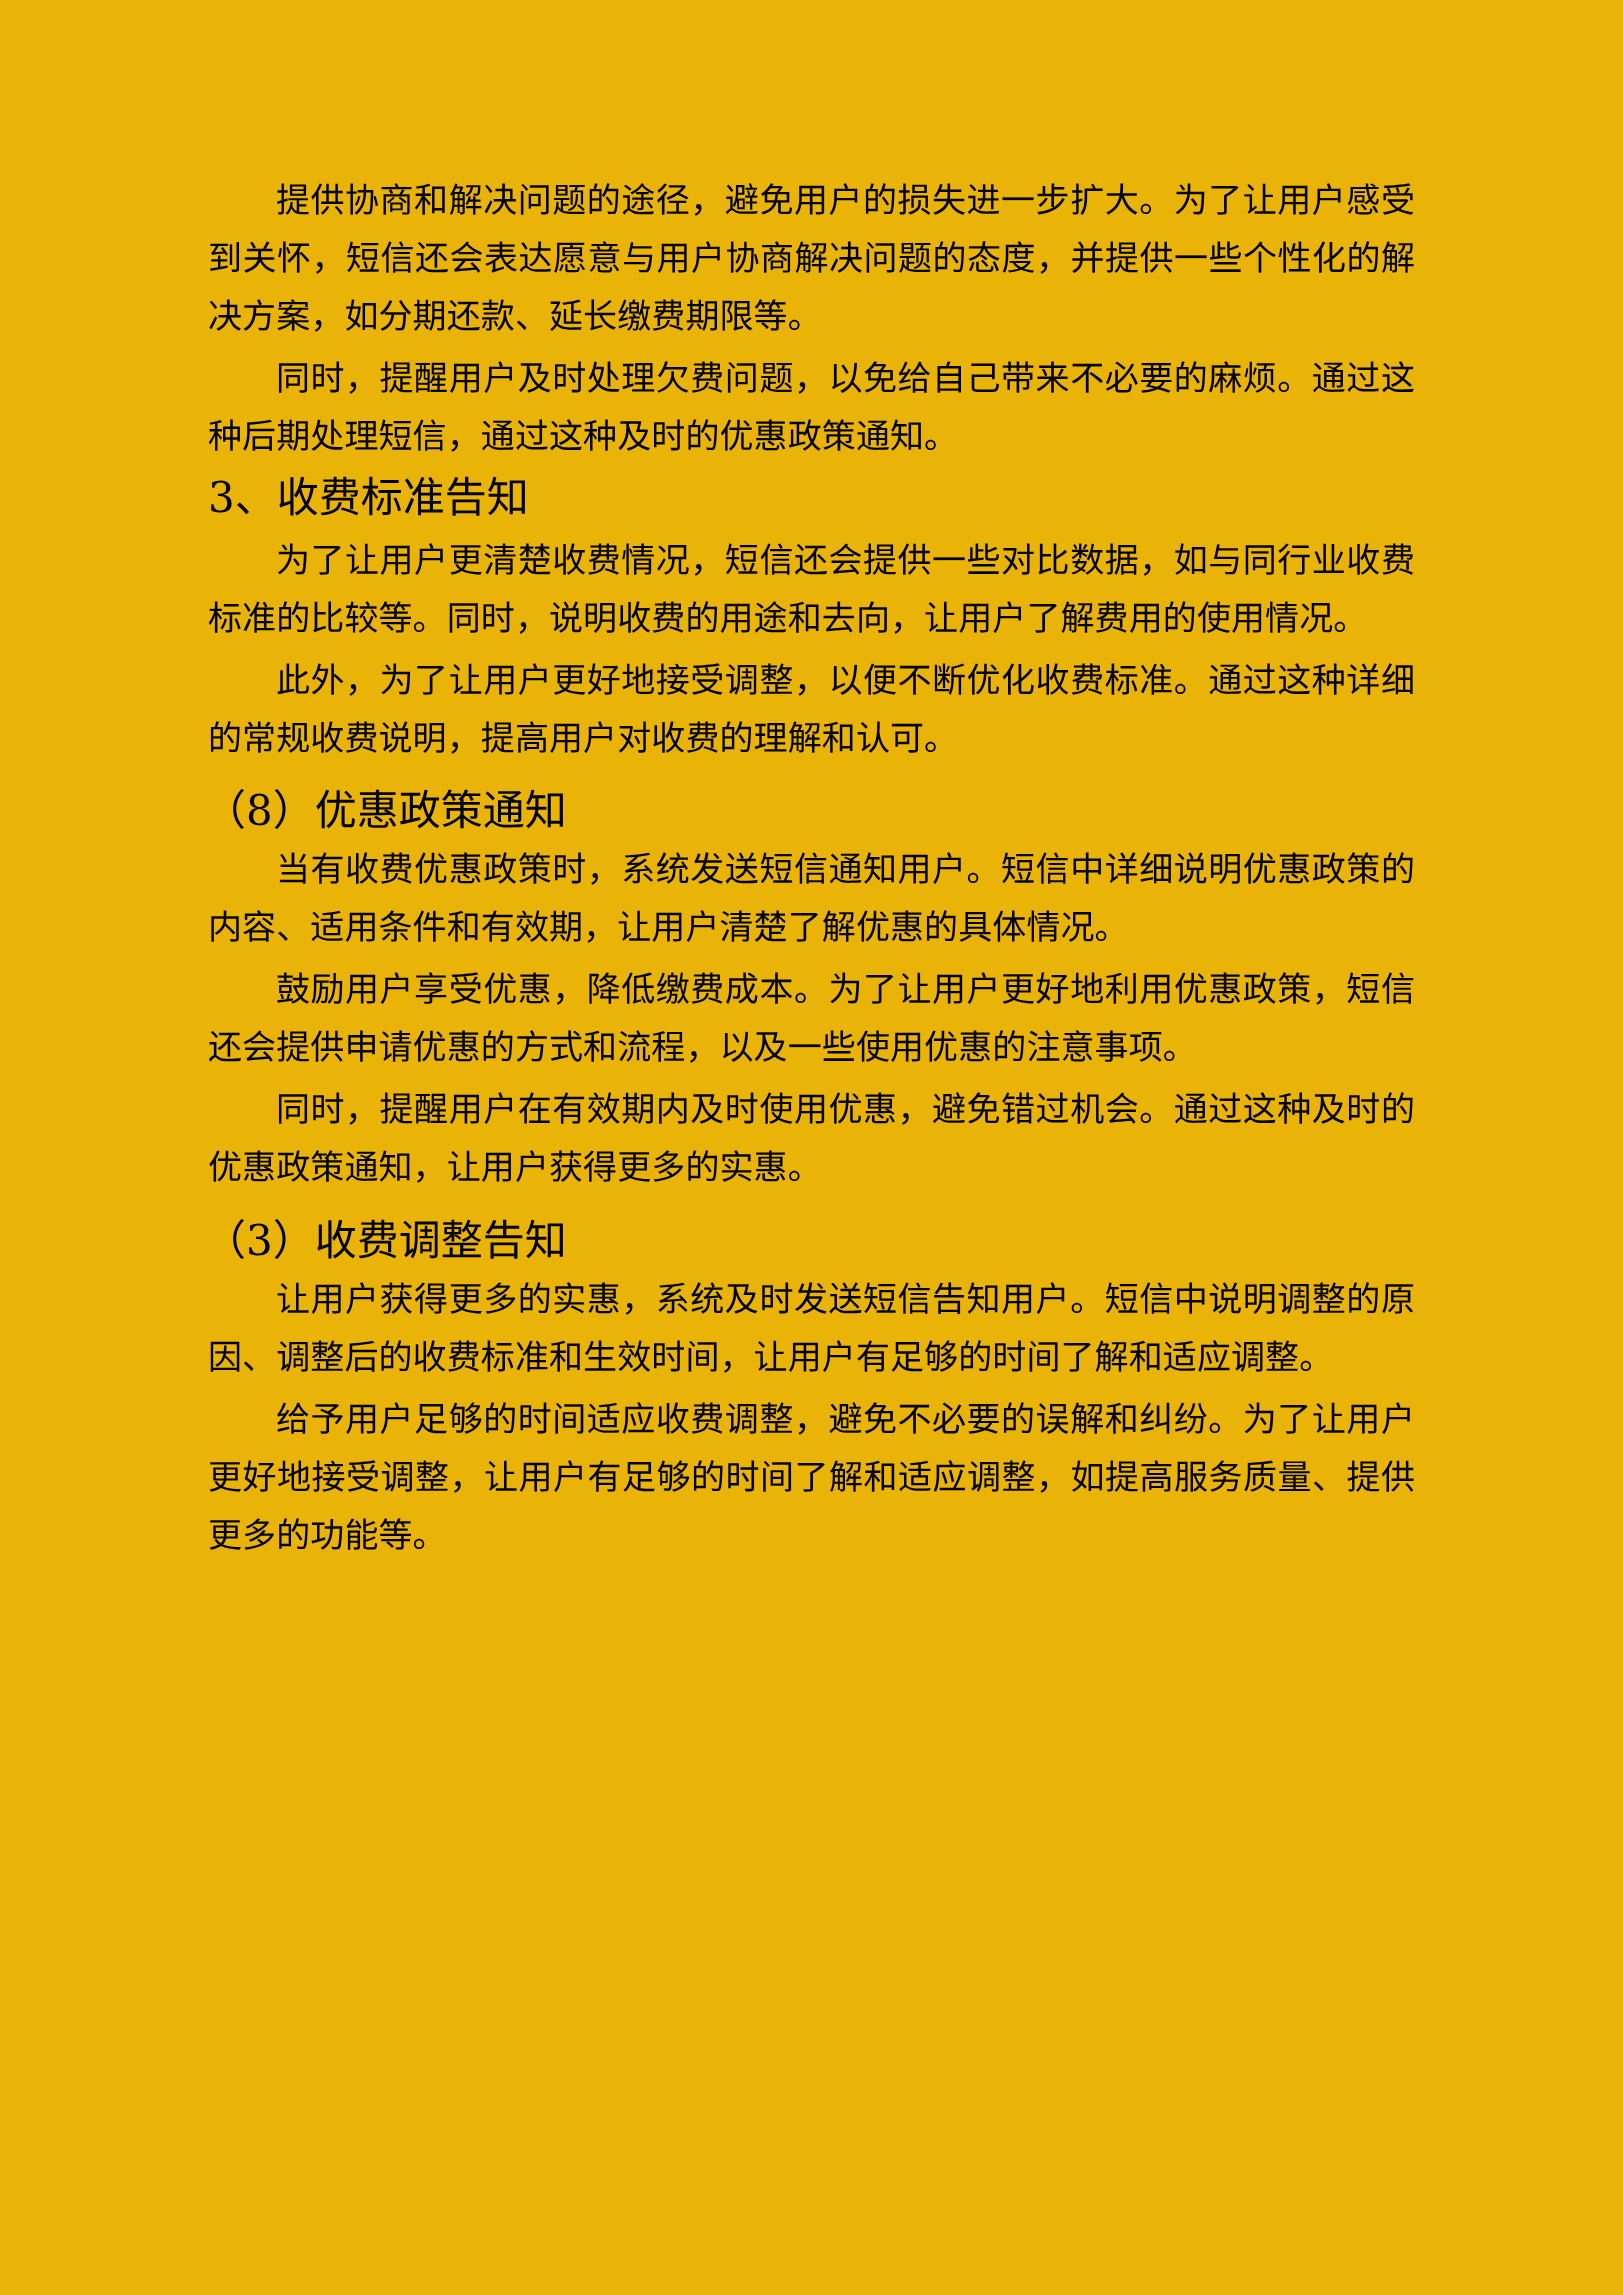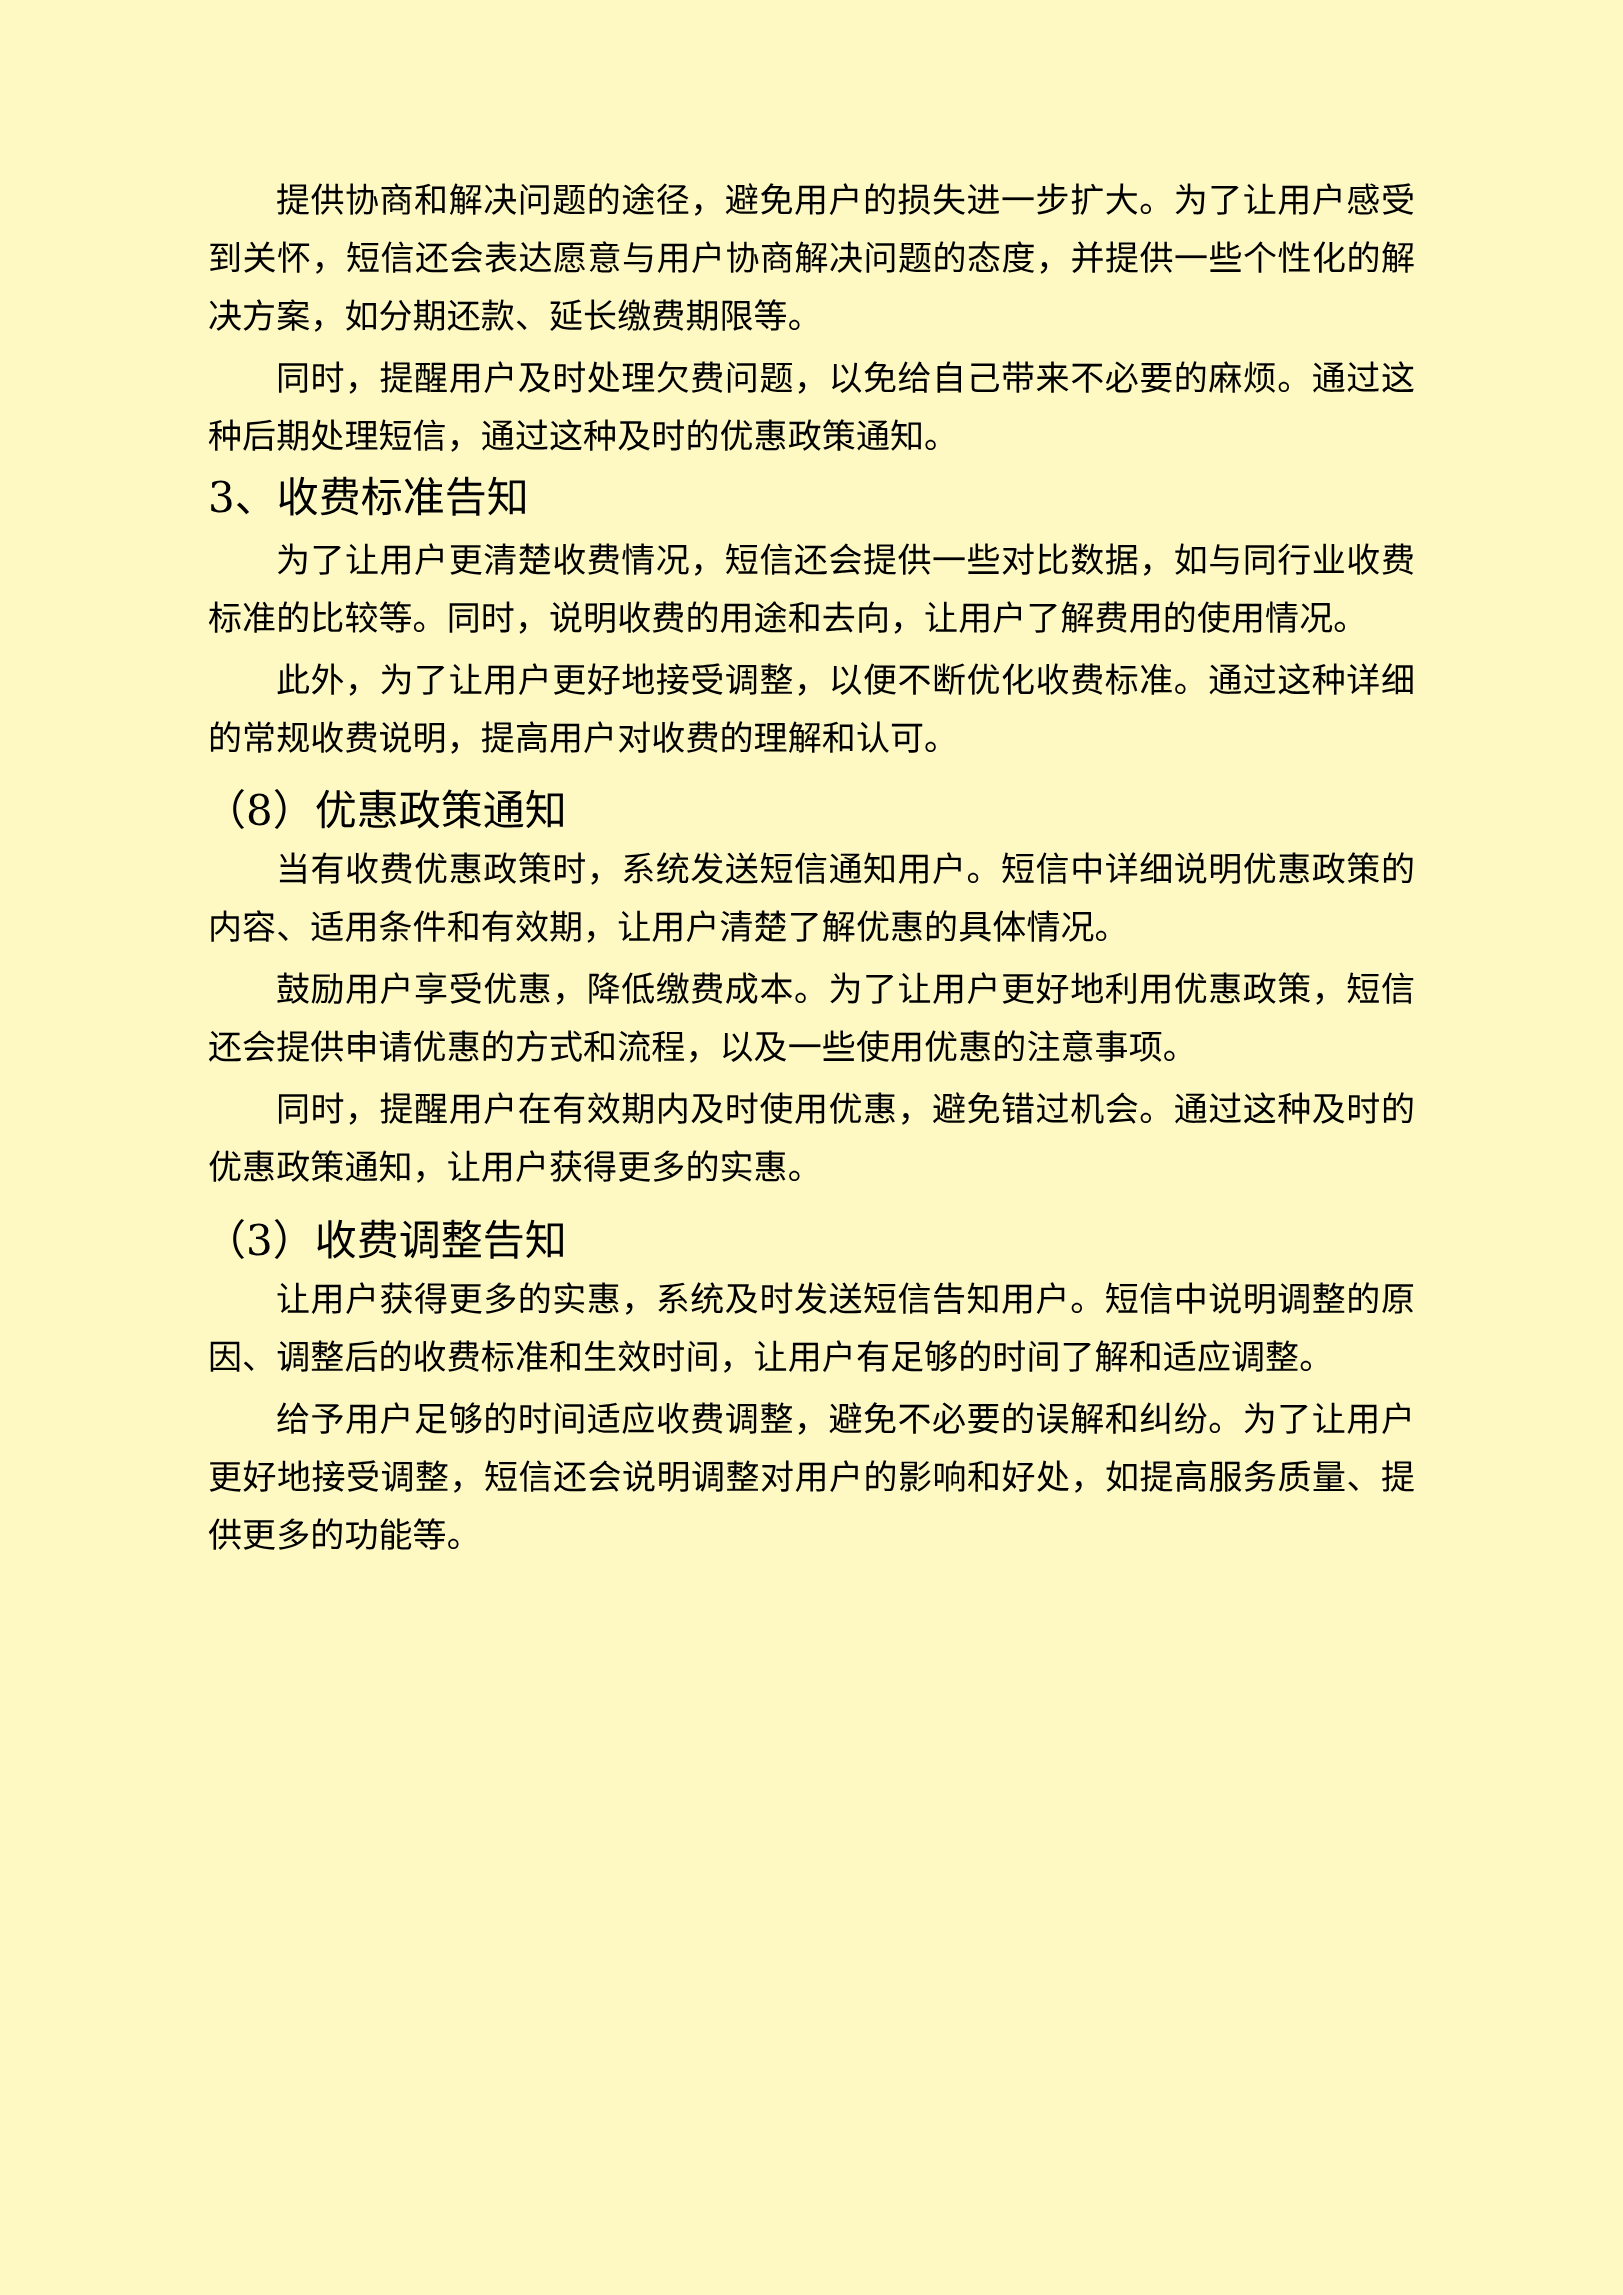--- a/index.html
+++ b/index.html
@@ -5,21 +5,21 @@
 <style>
   html, body {
     margin: 0;
     padding: 0;
     background: #ffffff;
   }
   .page {
     position: relative;
     width: 1623px;
     height: 2295px;
-    background: #fef9c3;
+    background: #eab308;
     margin: 0 auto;
     overflow: hidden;
     box-sizing: border-box;
   }
   .content {
     position: absolute;
     left: 208px;
     top: 171px;
     width: 1207px;
   }
@@ -89,17 +89,17 @@
     <div class="gap-sm"></div>
 
     <p class="para">同时，提醒用户在有效期内及时使用优惠，避免错过机会。通过这种及时的优惠政策通知，让用户获得更多的实惠。</p>
     <div class="gap-lg"></div>
 
     <p class="heading subheading">（3）收费调整告知</p>
 
     <p class="para">让用户获得更多的实惠，系统及时发送短信告知用户。短信中说明调整的原因、调整后的收费标准和生效时间，让用户有足够的时间了解和适应调整。</p>
     <div class="gap-sm"></div>
 
-    <p class="para">给予用户足够的时间适应收费调整，避免不必要的误解和纠纷。为了让用户更好地接受调整，短信还会说明调整对用户的影响和好处，如提高服务质量、提供更多的功能等。</p>
+    <p class="para">给予用户足够的时间适应收费调整，避免不必要的误解和纠纷。为了让用户更好地接受调整，让用户有足够的时间了解和适应调整，如提高服务质量、提供更多的功能等。</p>
 
   </div>
 </div>
 
 
 </body></html>

